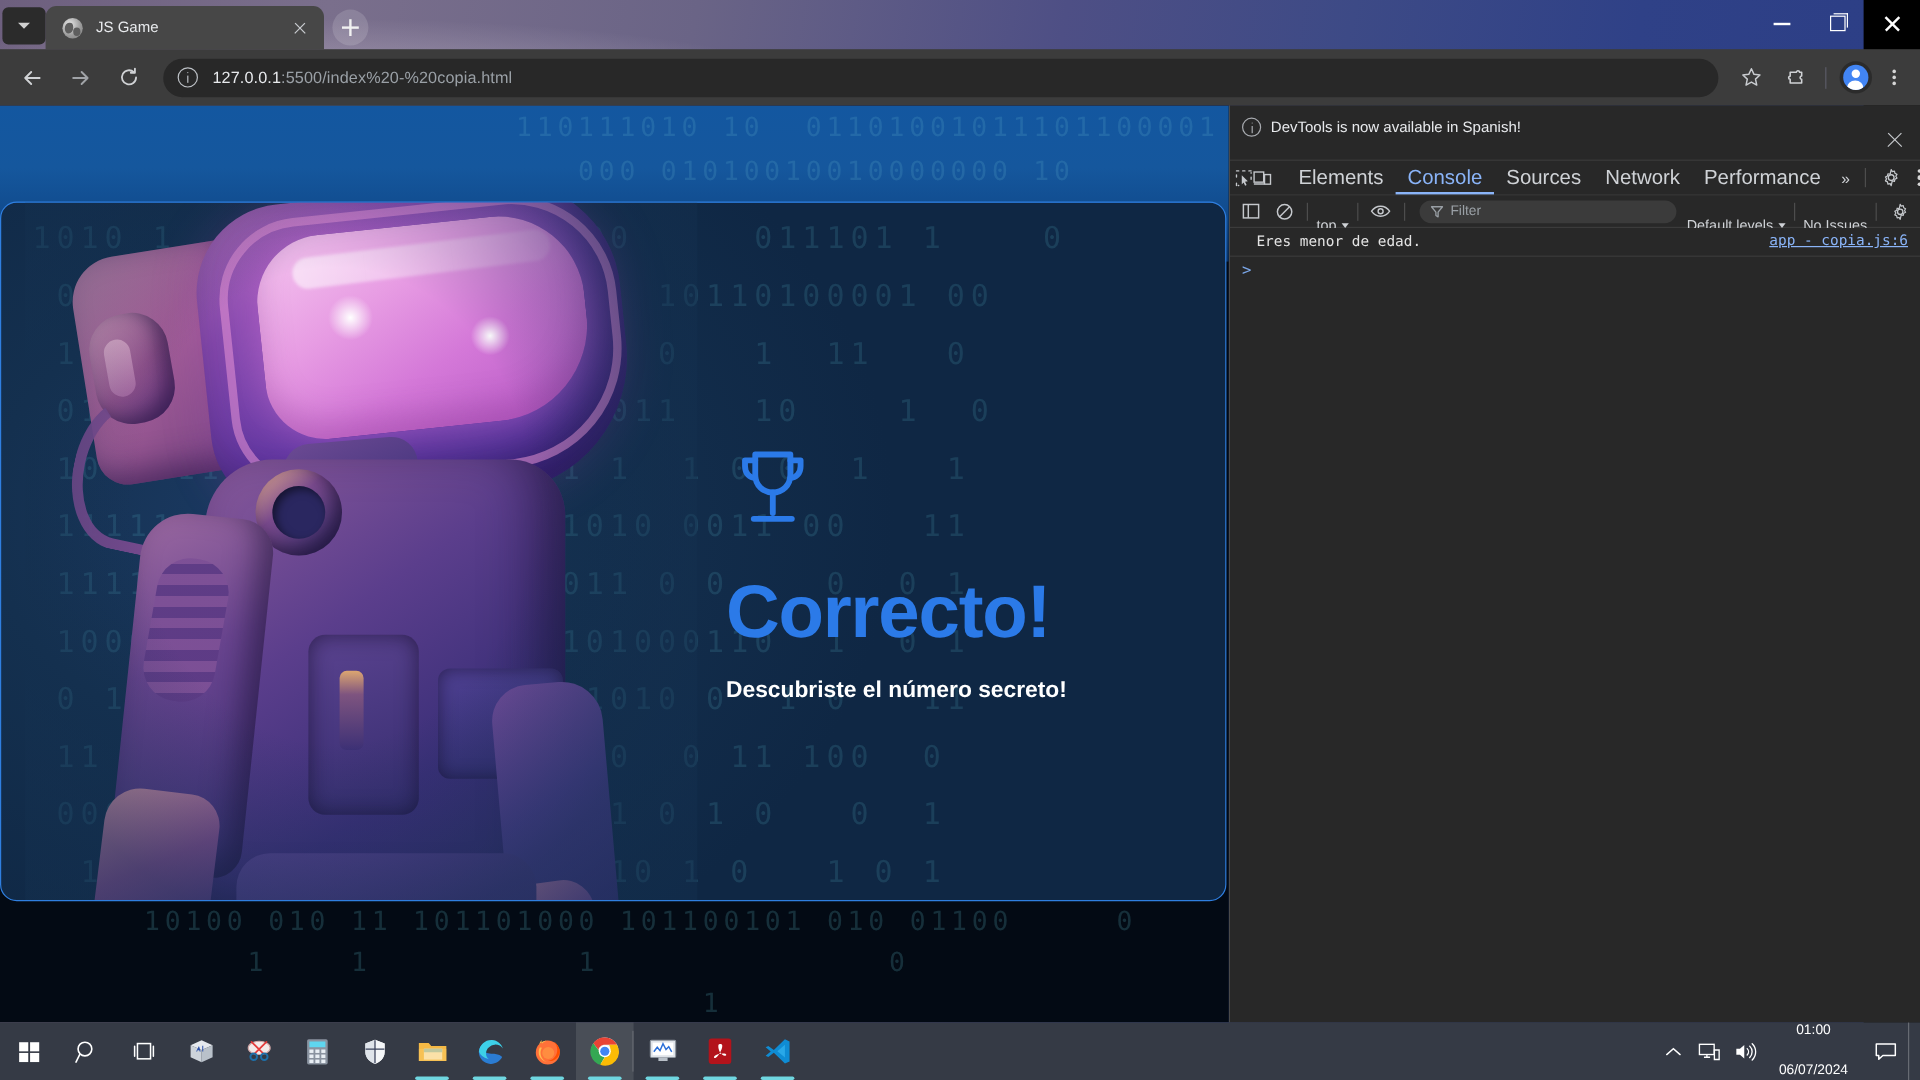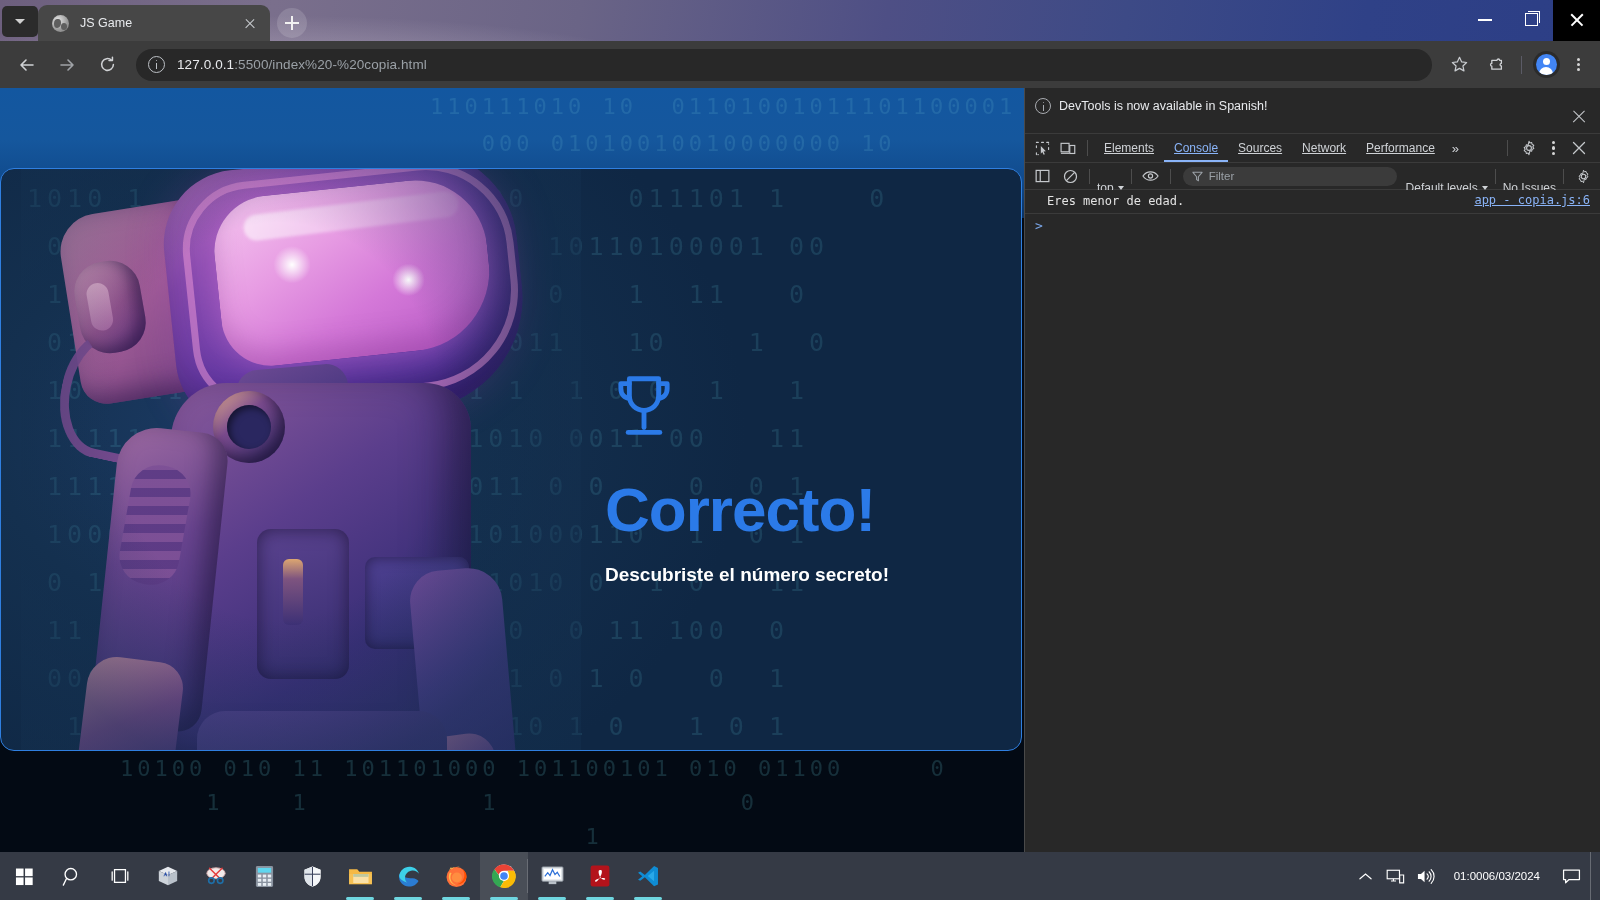--- a/index.html
+++ b/index.html
@@ -473,23 +473,22 @@
     border-bottom: 1px solid #3b3b3b; padding: 0 4px;
     background: #282828;
   }
   .dt-tool-icon {
     width: 26px; height: 25px; display:flex; align-items:center; justify-content:center;
     cursor: pointer; border-radius: 3px;
   }
   .dt-sep { width: 1px; height: 16px; background: #4d4d4d; margin: 0 6px; }
   .dt-tab {
     padding: 0 10px; height: 28px; line-height: 28px;
-    font-size: 12px; color: #cfd2d6; cursor: pointer;
+    font-size: 17px; color: #cfd2d6; cursor: pointer;
     border-bottom: 2px solid transparent;
-    text-decoration: underline;
   }
   .dt-tab.active { color: #8ab4f8; border-bottom-color: #8ab4f8; }
   .dt-more { padding: 0 7px; color: #cfd2d6; font-size: 13px; cursor: pointer; letter-spacing:-1px; }
   #dt-tabbar-right { margin-left: auto; display: flex; align-items: center; gap: 2px; padding-right: 4px; }
 
   #dt-consolebar {
     height: 27px; display: flex; align-items: center;
     border-bottom: 1px solid #3b3b3b; padding: 0 5px; gap: 4px;
     background: #282828;
   }
@@ -545,21 +544,21 @@
   .tb-item.active::before {
     content:""; position:absolute; right:0; top:7px; width:1px; height:34px;
     background: rgba(255,255,255,0.18);
   }
   #tray {
     margin-left: auto; display: flex; align-items: center; height: 48px;
     padding-right: 4px; gap: 2px;
   }
   .tray-icon { width: 28px; height: 48px; display:flex;align-items:center;justify-content:center;cursor:pointer; }
   #clock {
-    height: 48px; display:flex; flex-direction:row; align-items:center; justify-content:flex-start;
+    height: 48px; display:flex; flex-direction:column; align-items:center; justify-content:space-between;
     color:#fff; font-size:11.5px; line-height:1.3; padding: 0 12px; cursor:pointer;
   }
   #notif-btn { width: 34px; height: 48px; display:flex;align-items:center;justify-content:center;cursor:pointer; }
   #show-desktop { width: 6px; height: 48px; border-left: 1px solid rgba(255,255,255,0.25); cursor: pointer; }
 </style>
 </head>
 <body>
 
 <div id="desktop">
 
@@ -935,21 +934,21 @@
         </svg>
       </div>
       <div class="tray-icon">
         <svg width="19" height="17" viewBox="0 0 20 18">
           <path d="M2 6.4h3.2L9 3v12L5.2 11.6H2z" fill="#fff"></path>
           <path d="M11.6 6.2a4 4 0 0 1 0 5.6M13.8 4a7 7 0 0 1 0 10M16 1.8a10 10 0 0 1 0 14.4" fill="none" stroke="#fff" stroke-width="1.2" stroke-linecap="round"></path>
         </svg>
       </div>
       <div id="clock">
         <span>01:00</span>
-        <span>06/03/2024</span>
+        <span>06/07/2024</span>
       </div>
       <div id="notif-btn">
         <svg width="19" height="17" viewBox="0 0 20 18">
           <path d="M1.6 2.2h16.8v10H7.4l-3.6 3.4V12.2H1.6z" fill="none" stroke="#fff" stroke-width="1.3" stroke-linejoin="round"></path>
         </svg>
       </div>
       <div id="show-desktop"></div>
     </div>
   </div>
 

